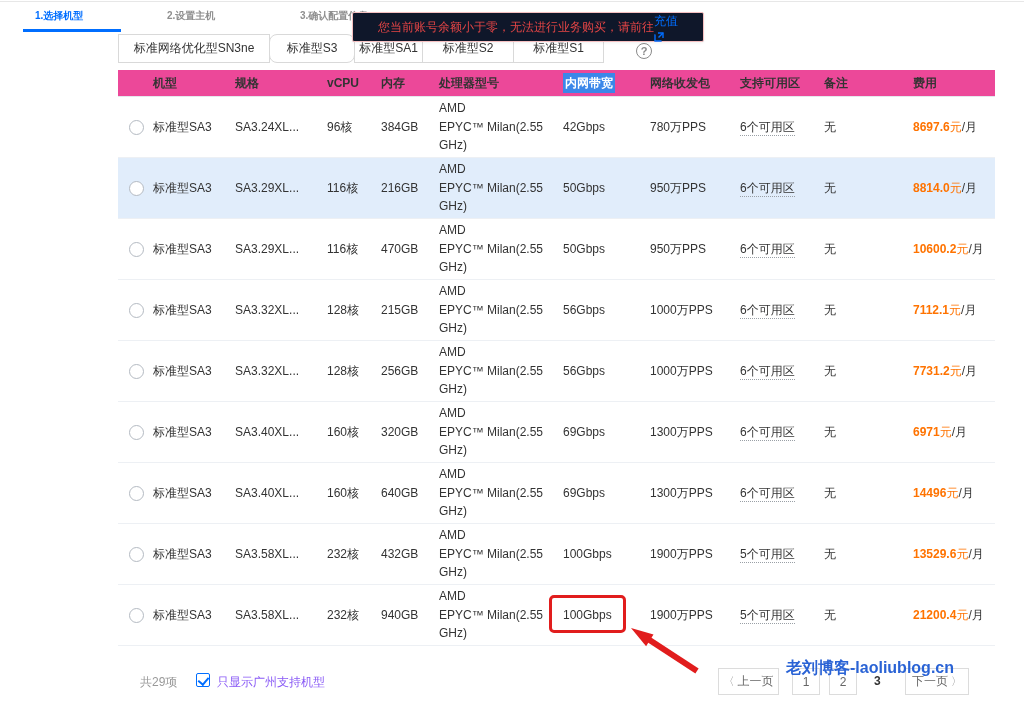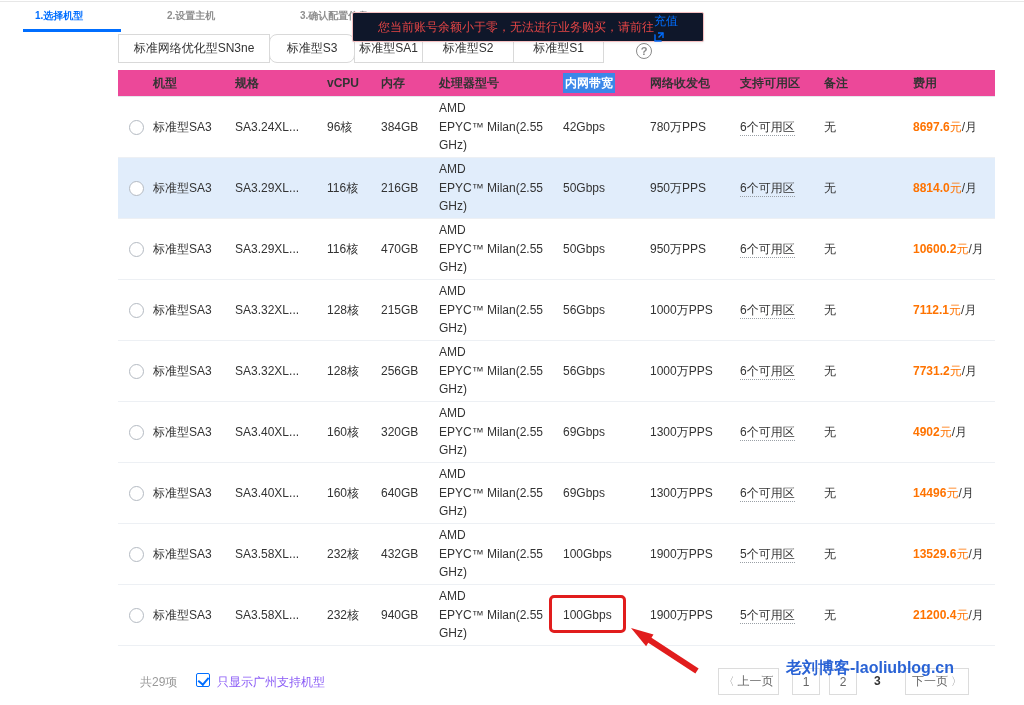--- a/index.html
+++ b/index.html
@@ -260,21 +260,21 @@
     <div>320GB</div>
     <div class="cpu-cell">AMD
 EPYC™ Milan(2.55
 GHz)</div>
     <div>69Gbps</div>
     <div>1300万PPS</div>
     <div class="zones"><span>6个可用区</span></div>
     <div>无</div>
     <div>
       <div class="price">
-        <span class="p-num">4902</span><span class="p-unit">元</span><span class="p-per">/月</span>
+        <span class="p-num">6971</span><span class="p-unit">元</span><span class="p-per">/月</span>
       </div>
     </div>
 
   </div>
       <div class="trow">
     <div class="radio-cell">
           <span class="radio"></span>
         </div>
     <div>标准型SA3</div>
     <div>SA3.40XL...</div>

